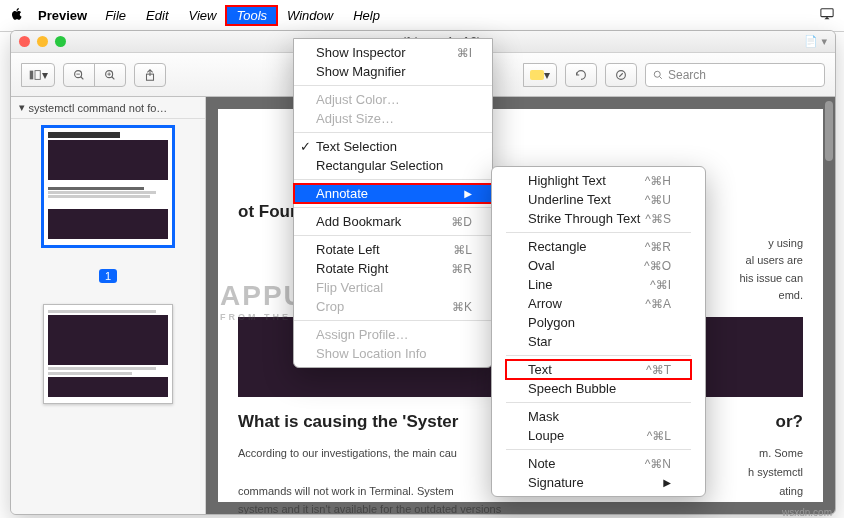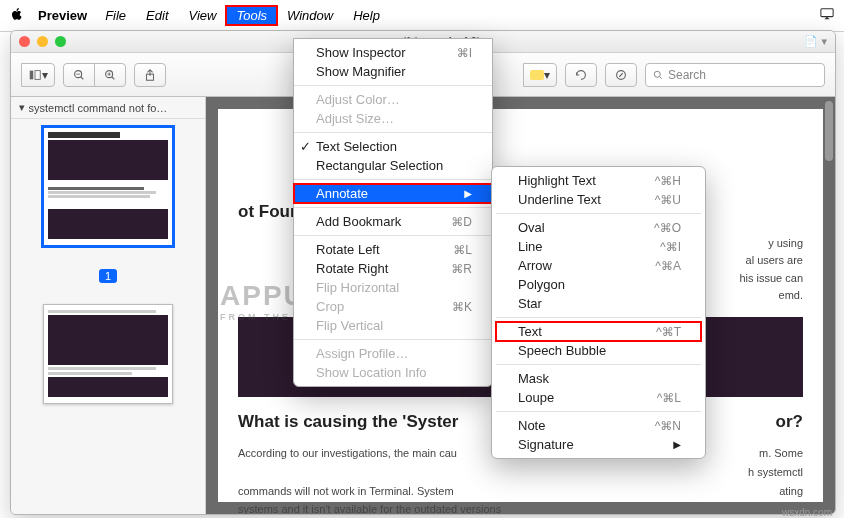--- a/index.html
+++ b/index.html
@@ -45,21 +45,21 @@
     .dropdown { position: absolute; top: 22px; left: 293px; width: 200px; background: #fff; border: 1px solid #b0b0b0; border-radius: 0 0 6px 6px; box-shadow: 0 10px 30px rgba(0,0,0,.3); font-size: 13px; padding: 4px 0; z-index: 10; margin-top: 16px; }
     .drow { display: flex; align-items: center; padding: 2px 20px 2px 22px; color: #222; white-space: nowrap; position: relative; }
     .drow.dis { color: #b0b0b0; }
     .drow.sel { background: #0a66ff; color: #fff; }
     .drow.ann-box { outline: 2px solid red; outline-offset: -1px; }
     .drow .chk { position: absolute; left: 6px; }
     .drow .sc { margin-left: auto; font-size: 12px; color: #888; }
     .drow .sub { margin-left: auto; }
     .dsep { height: 1px; background: #e0e0e0; margin: 4px 0; }
     
-    .submenu { position: absolute; top: 166px; left: 491px; width: 215px; background: #fff; border: 1px solid #b0b0b0; border-radius: 6px; box-shadow: 0 10px 30px rgba(0,0,0,.3); font-size: 13px; padding: 4px 4px; z-index: 11; }
+    .submenu { position: absolute; top: 166px; left: 491px; width: 215px; background: #fff; border: 1px solid #b0b0b0; border-radius: 6px; box-shadow: 0 10px 30px rgba(0,0,0,.3); font-size: 13px; padding: 4px 14px; z-index: 11; }
     .submenu .drow.text-box { outline: 2px solid red; outline-offset: -1px; }
     
     .watermark { position: absolute; top: 280px; left: 220px; font-size: 28px; font-weight: 700; color: rgba(80,80,80,.35); z-index: 5; pointer-events: none; font-family: Arial; letter-spacing: 2px; }
     .watermark small { display: block; font-size: 9px; letter-spacing: 3px; }
     .wm2 { position: absolute; bottom: 0; right: 12px; font-size: 10px; color: #999; z-index: 20; text-align: center; }
     
     svg { width: 14px; height: 14px; }
   </style>
 </head>
 <body>
@@ -242,50 +242,55 @@
       <div class="dsep"></div>
       <div class="drow">
         <span>Rotate Left</span>
         <span class="sc">⌘L</span>
       </div>
       <div class="drow">
         <span>Rotate Right</span>
         <span class="sc">⌘R</span>
       </div>
       <div class="drow dis">
-        <span>Flip Horizontal</span>
+        <span>Flip Vertical</span>
       </div>
       <div class="drow dis">
         <span>Crop</span>
         <span class="sc">⌘K</span>
       </div>
-      <div class="drow dis">
-        <span>Flip Vertical</span>
-      </div>
       <div class="dsep"></div>
       <div class="drow dis">
         <span>Assign Profile…</span>
       </div>
       <div class="drow dis">
         <span>Show Location Info</span>
       </div>
     </div>
 </div>
 
 <div class="submenu">
   <div id="sub-items">
       <div class="drow">
         <span>Highlight Text</span>
         <span class="sc">^⌘H</span>
       </div>
       <div class="drow">
         <span>Underline Text</span>
         <span class="sc">^⌘U</span>
       </div>
-      <div class="dsep"></div>
+      <div class="drow">
+        <span>Strike Through Text</span>
+        <span class="sc">^⌘S</span>
+      </div>
+      <div class="dsep"></div>
+      <div class="drow">
+        <span>Rectangle</span>
+        <span class="sc">^⌘R</span>
+      </div>
       <div class="drow">
         <span>Oval</span>
         <span class="sc">^⌘O</span>
       </div>
       <div class="drow">
         <span>Line</span>
         <span class="sc">^⌘I</span>
       </div>
       <div class="drow">
         <span>Arrow</span>

